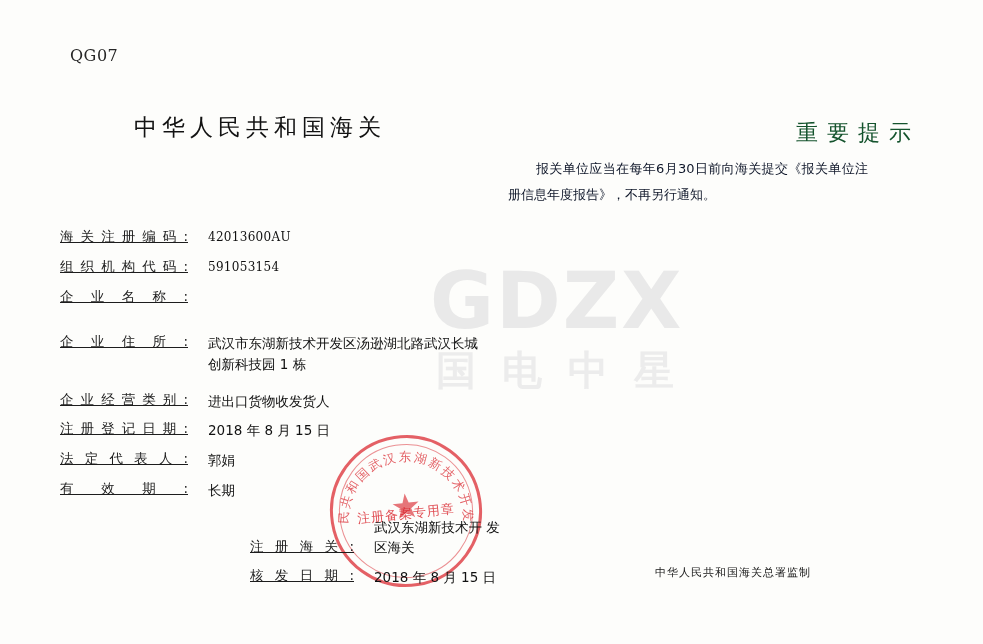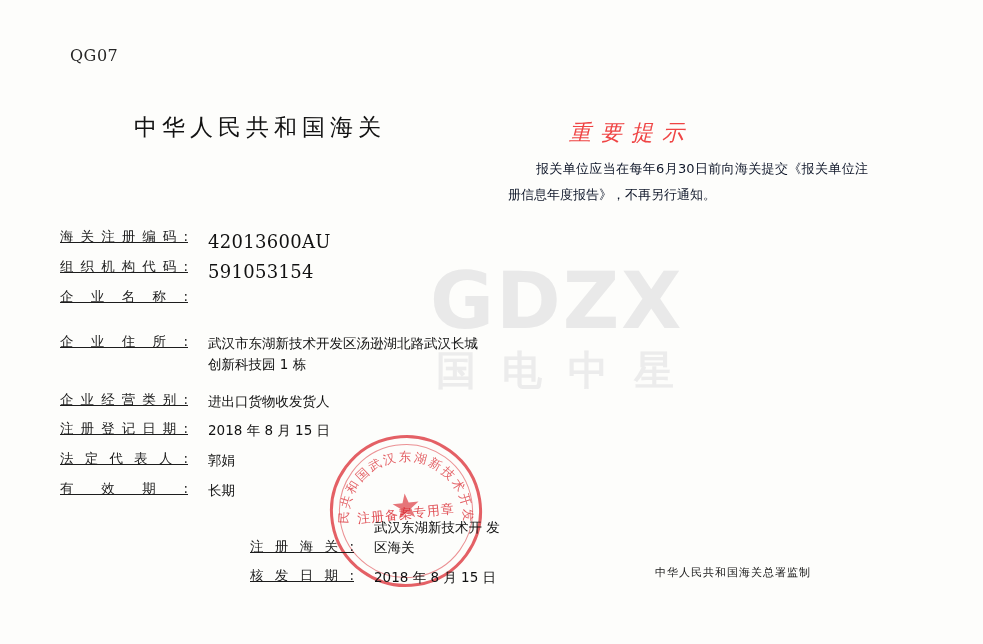--- a/index.html
+++ b/index.html
@@ -112,37 +112,36 @@
     position: absolute;
     left: 148px;
     top: 0;
     font-size: 13.5px;
     color: #111111;
     line-height: 1.55;
     white-space: pre-line;
   }
   .field-value.latin {
     font-family: "DejaVu Serif", "Liberation Serif", serif;
-    font-size: 18px;
+    font-size: 12px;
     letter-spacing: 0.3px;
   }
 
   
   .notice-title {
     position: absolute;
     left: 560px;
     top: 118px;
     width: 360px;
-    text-align: left;
+    text-align: right;
     font-size: 22px;
     letter-spacing: 9px;
     text-indent: 9px;
-    color: #ef4444;
+    color: #14532d;
     font-weight: 500;
-    font-style: italic;
   }
   .notice-body {
     position: absolute;
     left: 508px;
     top: 156px;
     width: 360px;
     font-size: 13px;
     line-height: 2.0;
     color: #0f172a;
     text-align: justify;

